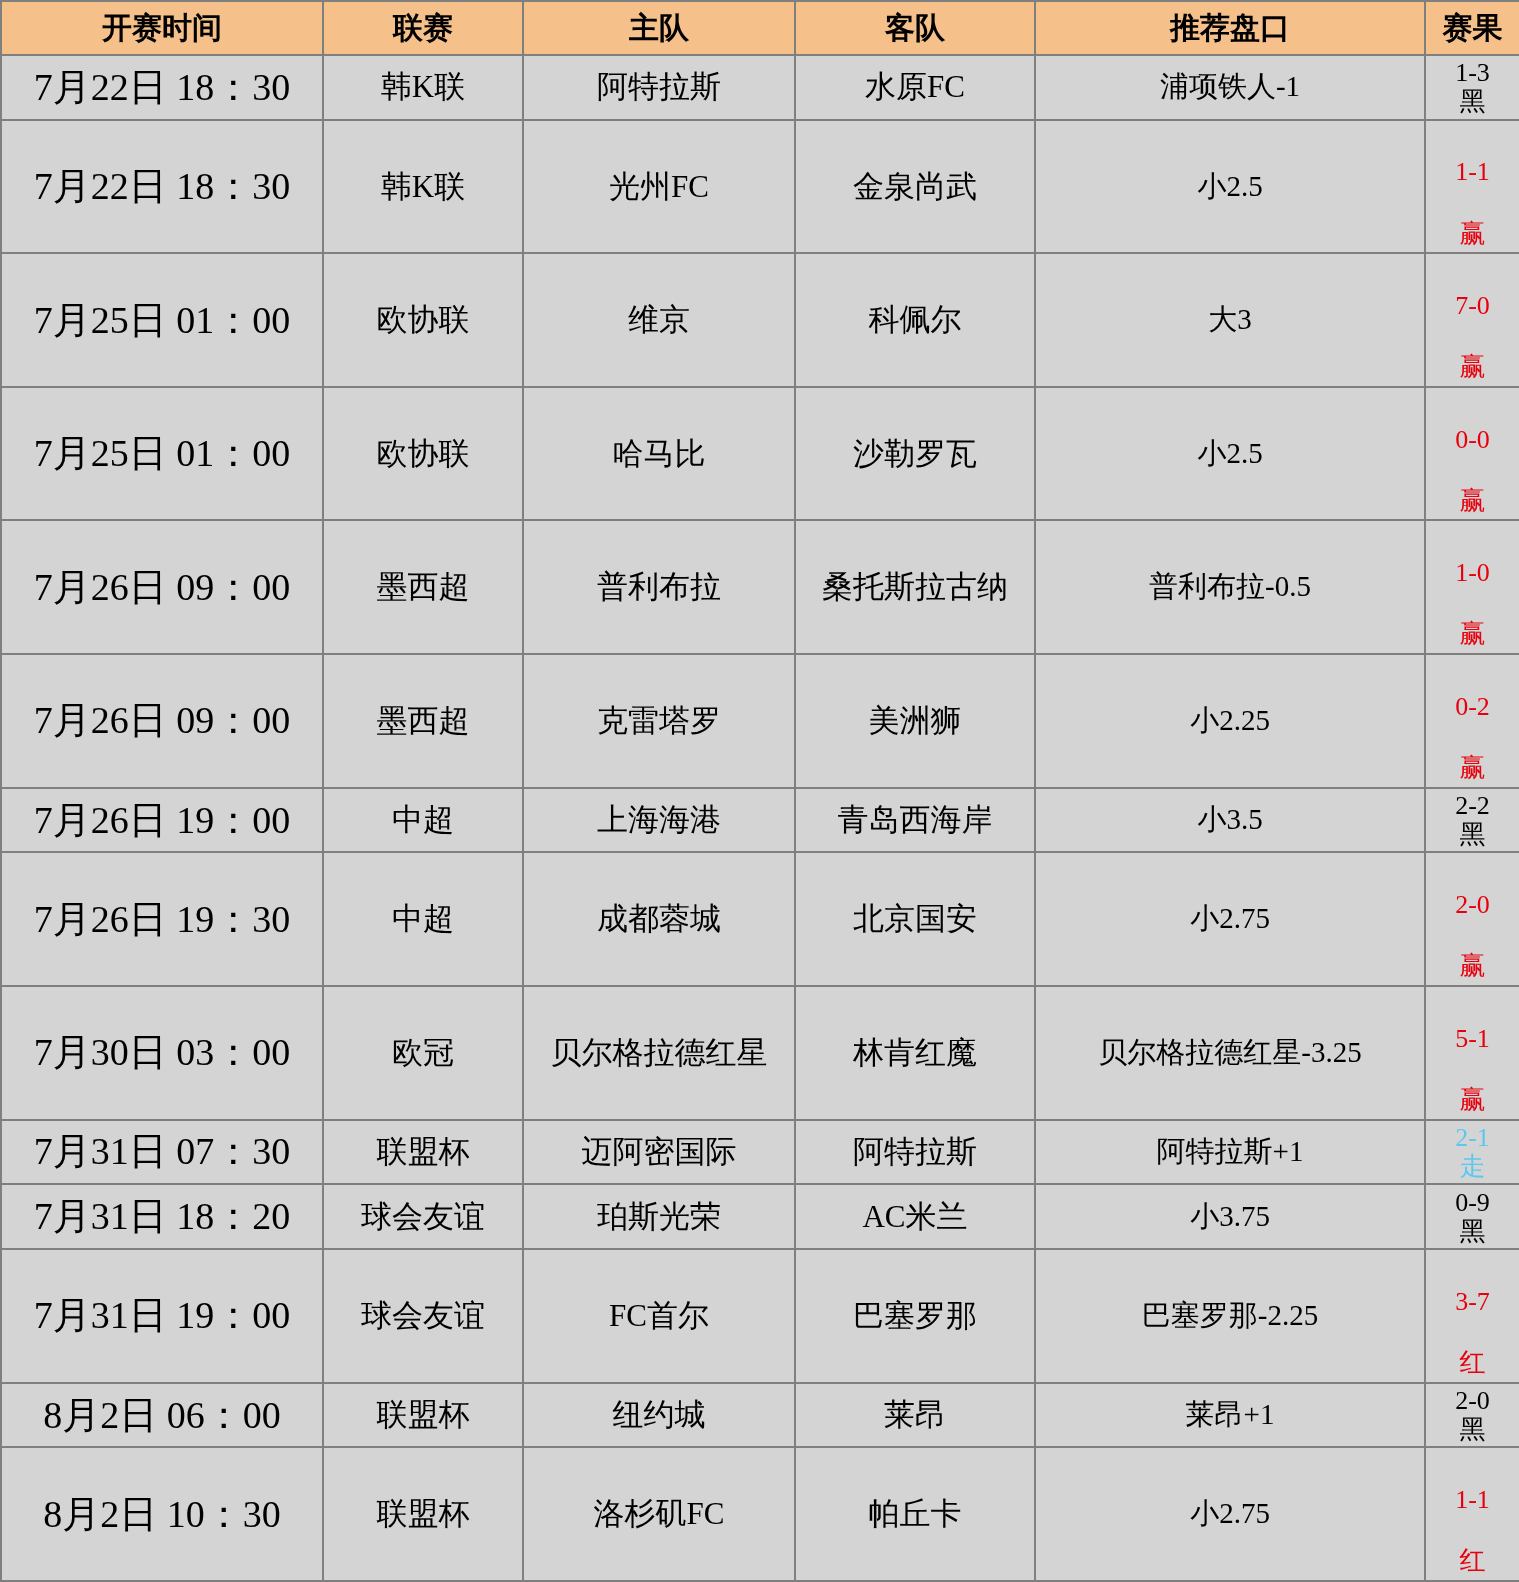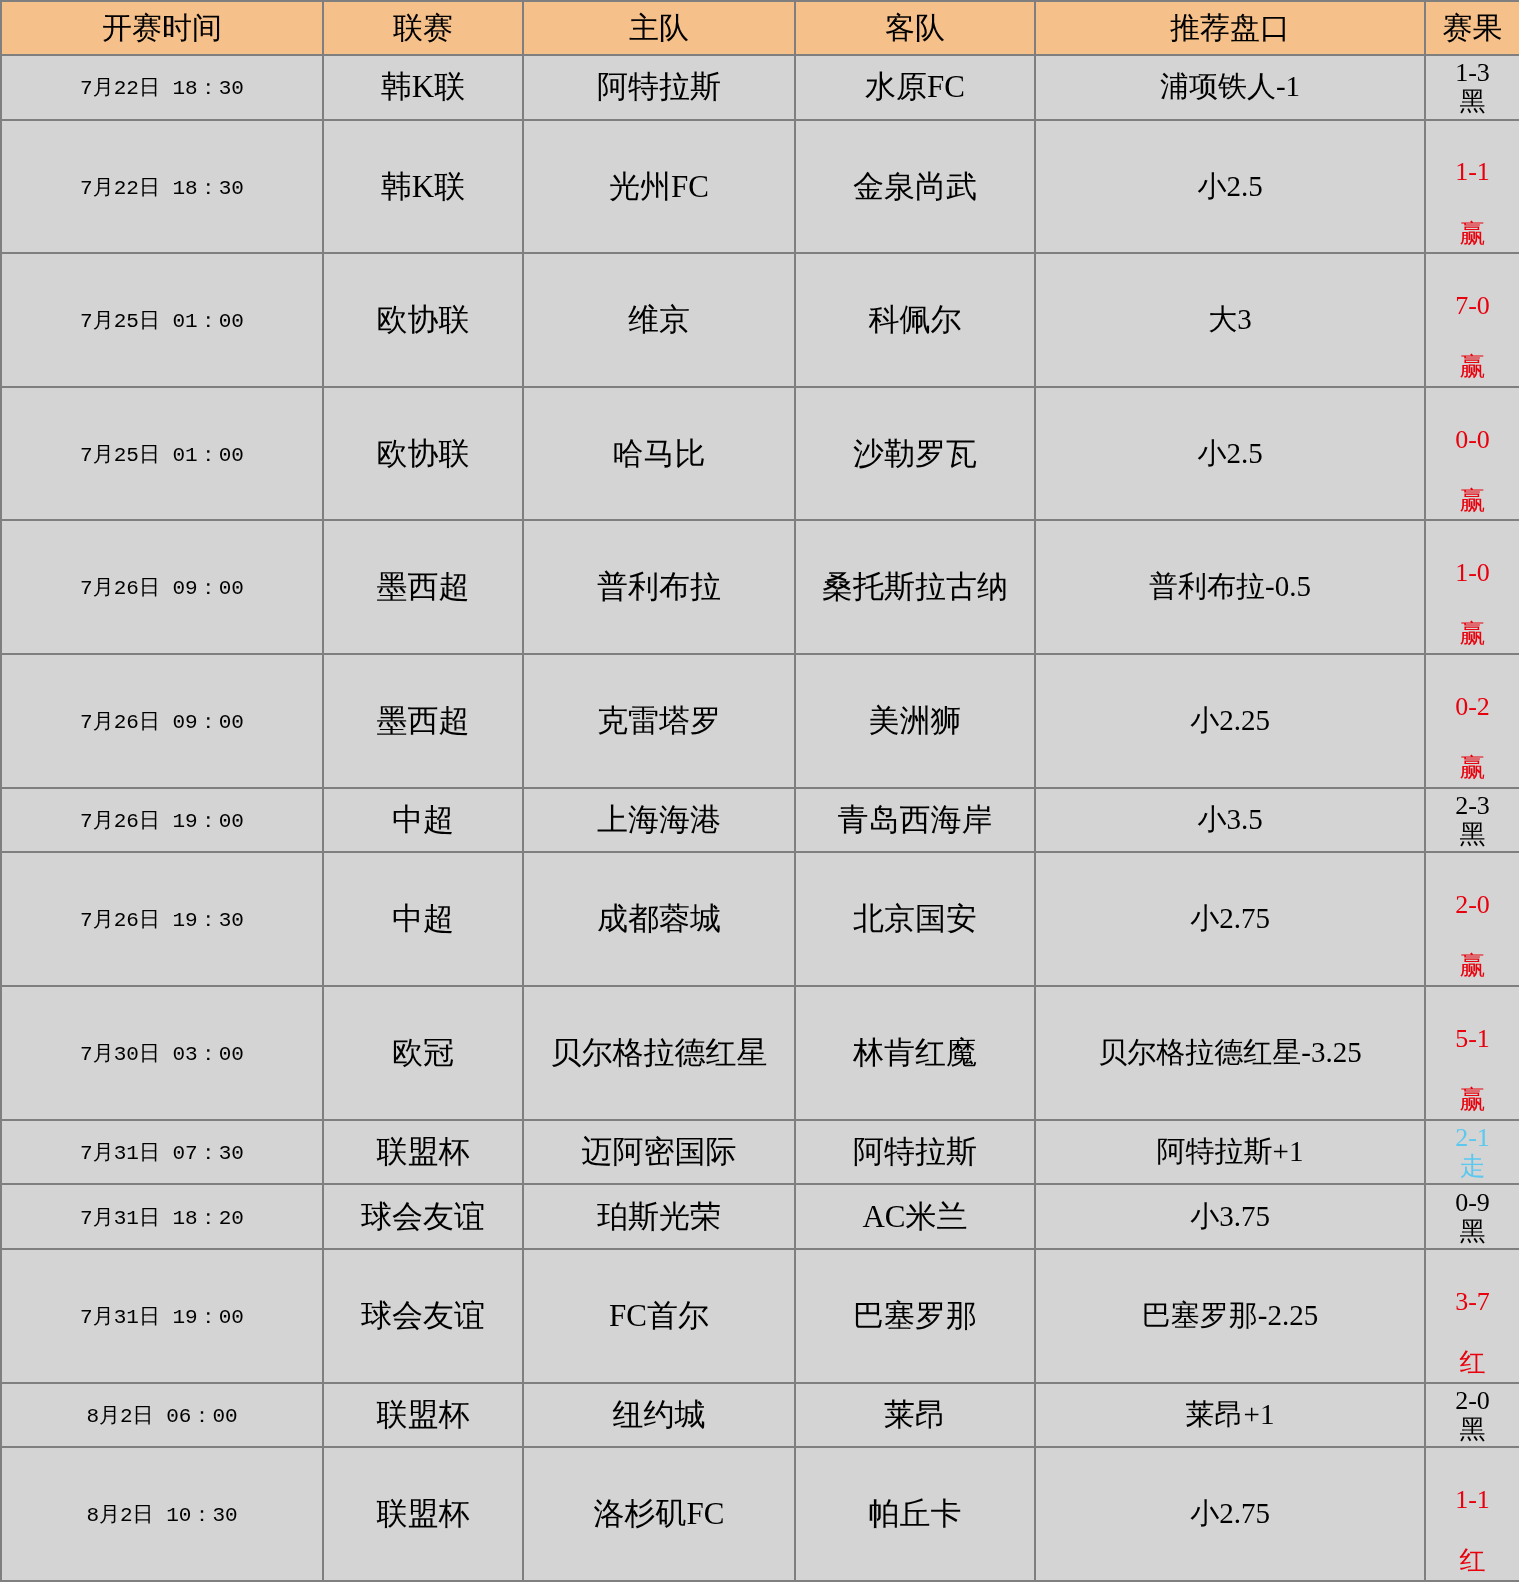--- a/index.html
+++ b/index.html
@@ -23,38 +23,38 @@
     border: 2px solid #7f7f7f;
     text-align: center;
     vertical-align: middle;
     padding: 0 2px;
     overflow: hidden;
     white-space: nowrap;
   }
   thead th {
     background: #f5c08a;
     font-size: 30px;
-    font-weight: normal;
+    font-weight: bold;
     color: #000000;
     height: 52px;
   }
   tbody td {
     background: #d4d4d4;
     font-size: 31px;
     color: #000000;
   }
   
   col.c-time   { width: 322px; }
   col.c-league { width: 200px; }
   col.c-home   { width: 272px; }
   col.c-away   { width: 240px; }
   col.c-odds   { width: 390px; }
   col.c-result { width: 95px; }
 
-  td.time-cell   { font-size: 21px; letter-spacing: 0px; font-family: Liberation Mono, monospace; }
+  td.time-cell   { font-size: 38px; letter-spacing: 0px; }
   td.league-cell { font-size: 31px; margin-left: 27px; }
   td.team-cell   { font-size: 31px; }
   td.odds-cell   { font-size: 29px; }
   td.result-cell {
     font-size: 26px;
     line-height: 1.12;
     white-space: normal;
     padding: 0;
   }
   td.result-cell .score { display: block; }
@@ -153,21 +153,21 @@
           <span class="mark res-win">赢</span>
         </td>
       </tr>
       <tr>
         <td class="time-cell">7月26日 19：00</td>
         <td class="league-cell">中超</td>
         <td class="team-cell">上海海港</td>
         <td class="team-cell">青岛西海岸</td>
         <td class="odds-cell">小3.5</td>
         <td class="result-cell">
-          <span class="score res-lose">2-3</span>
+          <span class="score res-lose">2-2</span>
           <span class="mark res-lose">黑</span>
         </td>
       </tr>
       <tr>
         <td class="time-cell">7月26日 19：30</td>
         <td class="league-cell">中超</td>
         <td class="team-cell">成都蓉城</td>
         <td class="team-cell">北京国安</td>
         <td class="odds-cell">小2.75</td>
         <td class="result-cell">

